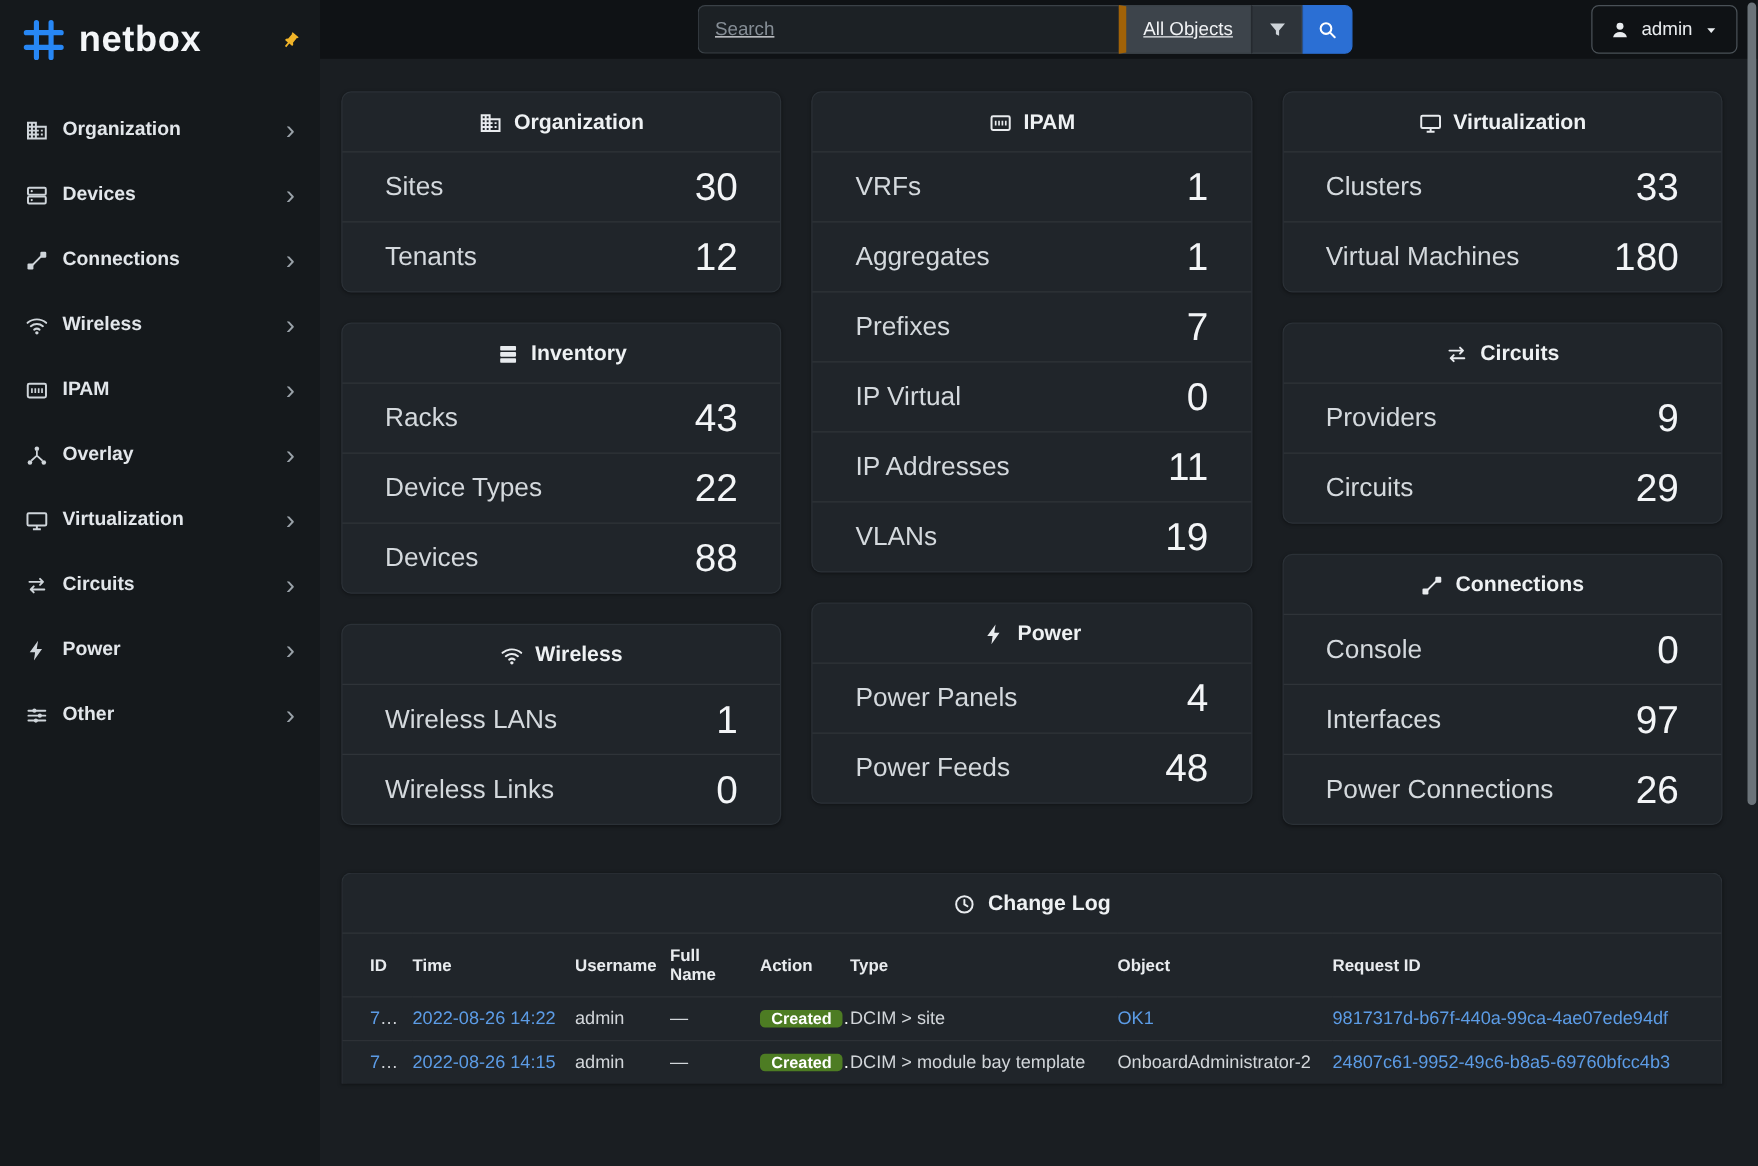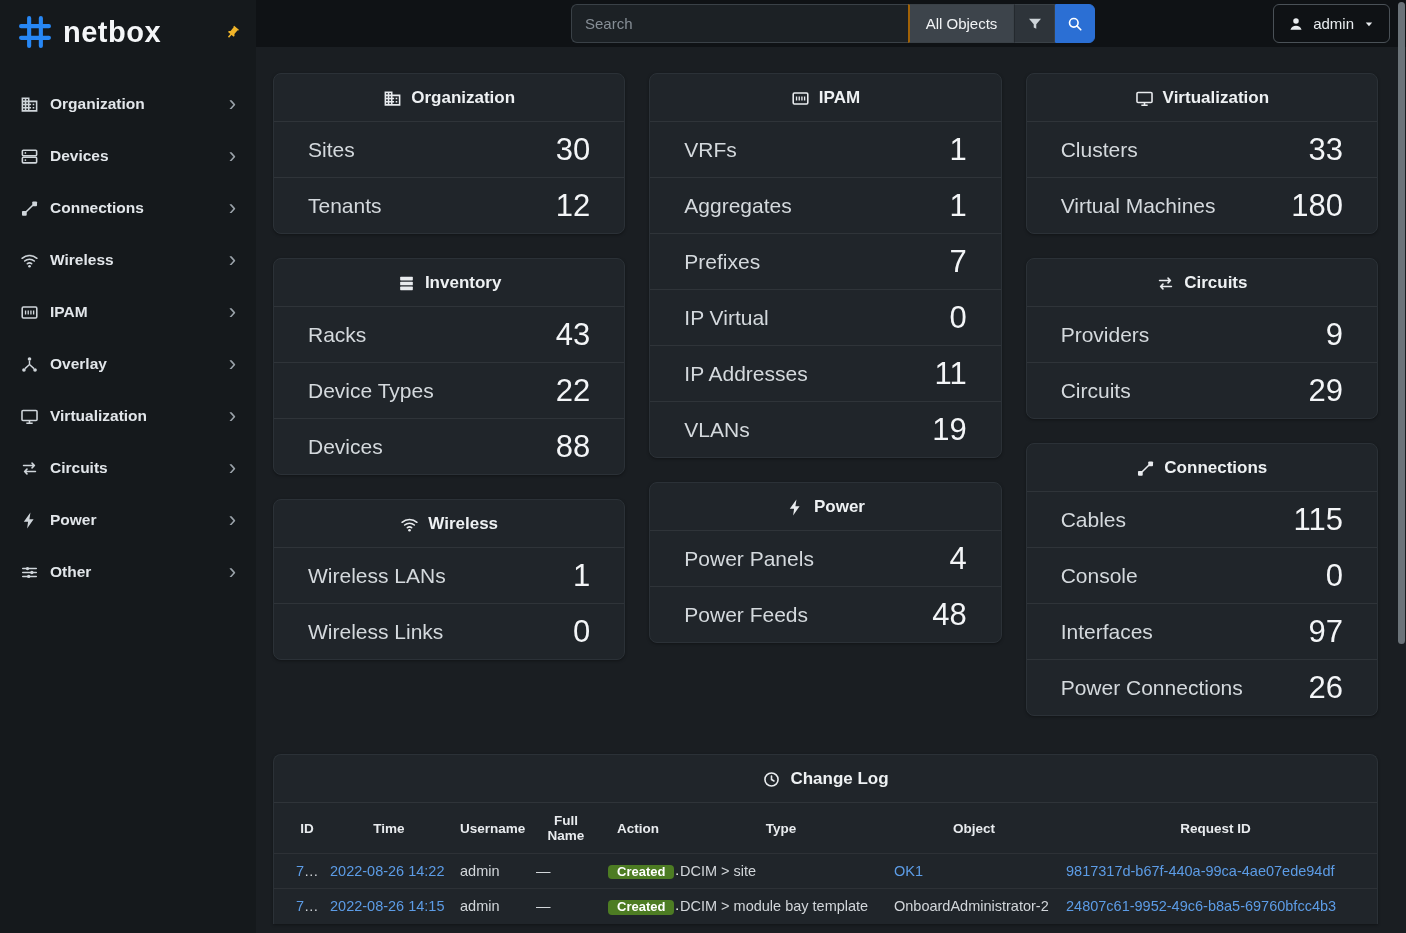--- a/index.html
+++ b/index.html
@@ -19,44 +19,44 @@
   .pin{margin-left:auto;color:var(--pin-yellow);cursor:pointer;}
   .nav{padding-top:14px;}
   .nav-item{display:flex;align-items:center;height:52px;padding:0 20px;cursor:pointer;color:#e2e6ea;}
   .nav-item .ic-wrap{width:19px;height:19px;color:#cfd5da;}
   .nav-label{margin-left:11px;font-size:15.5px;font-weight:700;flex:1;}
   .nav-chevron{color:#9aa2a9;font-size:22px;line-height:1;font-weight:400;}
 
   
   .main{flex:1;display:flex;flex-direction:column;min-width:0;}
   .topbar{height:47px;flex:none;background:#0f1215;position:relative;}
-  .search-group{position:absolute;left:315px;top:4px;display:flex;height:39px;}
+  .search-group{position:absolute;left:302px;top:4px;display:flex;height:39px;text-decoration:underline;}
   .search-input{width:337px;height:39px;background:#1c2125;border:1px solid #3a4147;border-right:none;border-radius:6px 0 0 6px;color:#e9ecef;padding:0 13px;font-size:15px;outline:none;font-family:inherit;}
   .search-input::placeholder{color:#868e96;}
   .tb-btn{height:39px;border:1px solid #3a4147;display:flex;align-items:center;justify-content:center;cursor:pointer;font-family:inherit;}
-  .btn-objects{width:106px;background:#3d444b;color:#f1f3f5;font-size:15px;border-left:2px solid #a16207;}
+  .btn-objects{width:106px;background:#3d444b;color:#f1f3f5;font-size:15px;border-left:6px solid #a16207;}
   .btn-filter{width:41px;background:#2e343a;color:#cdd3d8;border-left:1px solid #24292e;}
   .btn-search{width:40px;background:var(--button-blue);border:1px solid var(--button-blue);color:#fff;border-radius:0 6px 6px 0;}
   .user-btn{position:absolute;right:16px;top:4px;height:39px;padding:0 13px;background:transparent;border:1px solid #4a5157;border-radius:6px;color:#e9ecef;display:flex;align-items:center;gap:8px;font-size:15px;cursor:pointer;font-family:inherit;}
 
   
   .content{flex:1;background:#1a1e22;padding:26px 28px 0 17px;overflow:hidden;}
   .grid{display:grid;grid-template-columns:repeat(3,1fr);gap:24px;align-items:start;}
   .col{display:flex;flex-direction:column;gap:24px;}
   .card{background:#20252a;border:1px solid #2b3137;border-radius:8px;box-shadow:0 1px 3px rgba(0,0,0,.35);}
   .card-header{display:flex;align-items:center;justify-content:center;gap:9px;padding:14px 16px 13px;font-size:17px;font-weight:700;color:#eef1f3;}
   .card-header .ic-wrap{color:#e8ebee;}
   .stat-row{display:flex;align-items:center;justify-content:space-between;padding:12px 34px;border-top:1px solid rgba(255,255,255,.07);min-height:52px;}
   .stat-label{font-size:21px;color:#d4d9dd;}
   .stat-value{font-size:31px;color:#f3f5f7;text-decoration:none;line-height:1;font-weight:400;}
 
   
   .changelog{margin-top:38px;border-bottom:none;border-radius:8px 8px 0 0;}
   table{width:100%;border-collapse:collapse;table-layout:fixed;}
-  th{font-size:13.5px;font-weight:700;color:#e8ebee;text-align:center;padding:10px 12px 10px 0;border-top:1px solid rgba(255,255,255,.07);}
+  th{font-size:13.5px;font-weight:700;color:#e8ebee;text-align:left;padding:10px 12px 10px 0;border-top:1px solid rgba(255,255,255,.07);}
   td{font-size:14.5px;color:#d2d6da;padding:9px 12px 9px 0;border-top:1px solid rgba(255,255,255,.06);white-space:nowrap;overflow:hidden;text-overflow:ellipsis;}
   th:first-child,td:first-child{padding-left:22px;}
   a{color:var(--link-blue);text-decoration:none;cursor:pointer;}
   .badge-created{display:inline-block;background:var(--created-green);color:#fff;border-radius:4px;padding:0 9px;font-size:13px;font-weight:700;line-height:1.1;}
 
   
   .ic-wrap{display:inline-flex;width:20px;height:20px;flex:none;}
   .ic-wrap svg{width:100%;height:100%;display:block;}
   .ic-lg{width:38px;height:38px;}
   .ic-md{width:19px;height:19px;}
@@ -433,24 +433,20 @@
       <span class="ic-wrap ic-md">
                   <svg viewBox="0 0 24 24">
                     <path fill="none" stroke="currentColor" stroke-width="2" d="M7.5 16.5 16.5 7.5"></path>
                     <rect x="2.5" y="15" width="6" height="6" rx="1.2" fill="currentColor"></rect>
                     <rect x="15.5" y="3" width="6" height="6" rx="1.2" fill="currentColor"></rect>
                   </svg>
                 </span>
       <span class="card-title">Connections</span>
     </header>
     <div class="card-body">
-  <div class="stat-row">
-    <span class="stat-label">Cables</span>
-    <a class="stat-value" href="#">115</a>
-  </div>
 
   <div class="stat-row">
     <span class="stat-label">Console</span>
     <a class="stat-value" href="#">0</a>
   </div>
 
   <div class="stat-row">
     <span class="stat-label">Interfaces</span>
     <a class="stat-value" href="#">97</a>
   </div>

